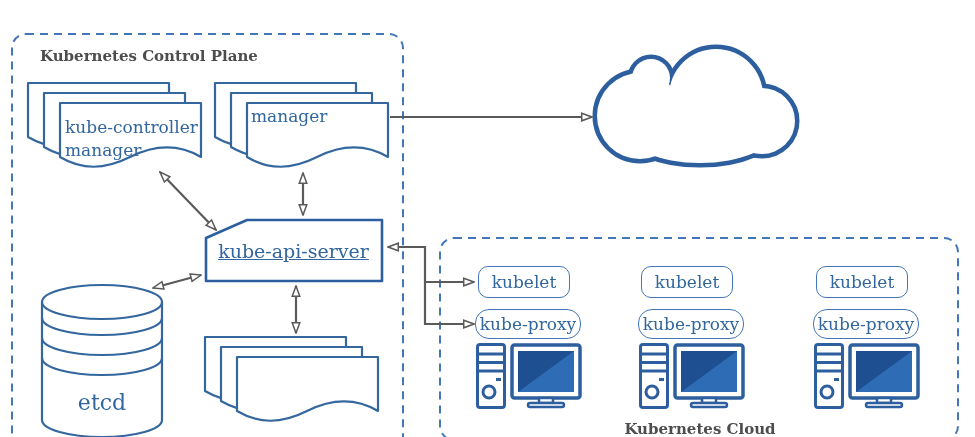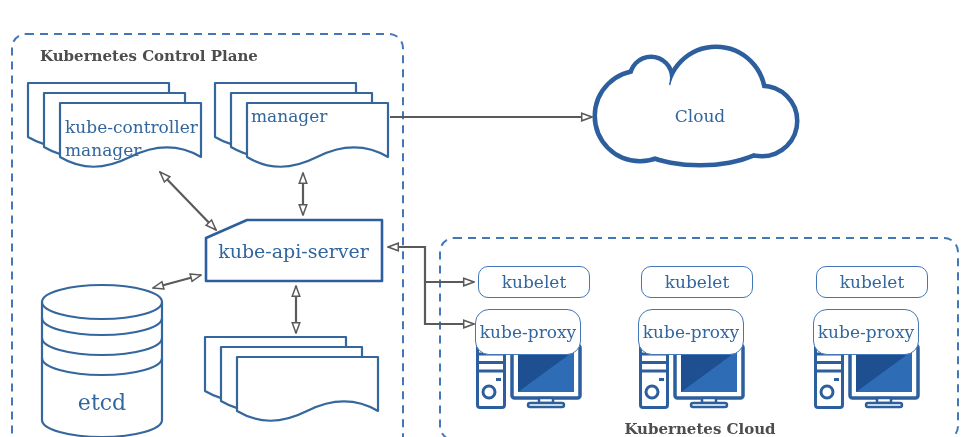--- a/index.html
+++ b/index.html
@@ -20,26 +20,26 @@
   .cloudstroke{fill:#fff;stroke:var(--bold-blue);stroke-width:9;}
   .cloudfill{fill:#fff;stroke:none;}
   .cshape{fill:#fff;stroke:var(--bold-blue);stroke-width:3;stroke-linejoin:round;}
   .cmon{fill:#fff;stroke:var(--bold-blue);stroke-width:3.5;stroke-linejoin:round;}
   .cstand{fill:#fff;stroke:var(--bold-blue);stroke-width:2.5;stroke-linejoin:round;}
   .cline{stroke:var(--bold-blue);stroke-width:3;fill:none;}
   .lbl{position:absolute;color:var(--text-blue);white-space:nowrap;}
   .grouptitle{position:absolute;color:var(--title-gray);font-weight:bold;font-size:15px;white-space:nowrap;}
   .doc-label{font-size:17px;line-height:23px;}
   .center{text-align:center;}
-  .api-label{left:207px;top:202px;width:173px;height:46px;display:flex;align-items:center;justify-content:center;font-size:19px;}
+  .api-label{left:207px;top:202px;width:173px;height:46px;display:flex;align-items:center;justify-content:center;font-size:19px;text-decoration:underline;}
   .pillbox{position:absolute;background:#fff;border:1.6px solid var(--dashed-blue);
     display:flex;align-items:center;justify-content:center;color:var(--text-blue);
     font-size:17px;white-space:nowrap;box-sizing:border-box;}
-  .kubelet{width:112px;height:32px;border-radius:10px;}
-  .kubeproxy{width:106px;height:46px;border-radius:14px;}
+  .kubelet{width:92px;height:32px;border-radius:10px;}
+  .kubeproxy{width:106px;height:30px;border-radius:14px;}
 </style>
 </head>
 <body>
 
 <div class="canvas" style="--shape-blue: #35679F; --bold-blue: #2D5F9E; --dashed-blue: #4377B8; --text-blue: #31669E; --arrow-gray: #5A5A5A; --title-gray: #4D4D4D; --screen-mid: #2E6CB5; --screen-dark: #1D4F91;">
 
   <svg class="layer" width="975" height="437" viewBox="0 0 975 437">
     <defs>
       <marker id="ah" viewBox="0 0 12 10" markerWidth="13" markerHeight="11" refX="11" refY="5" orient="auto-start-reverse" markerUnits="userSpaceOnUse">
         <path d="M1.5,1.5 L11,5 L1.5,8.5 Z" fill="#fff" stroke="#5A5A5A" stroke-width="1.4"></path>
@@ -123,21 +123,20 @@
 
   <div class="lbl doc-label" style="left:65px;top:90px;">
     <div>kube-controller</div>
     <div>manager</div>
   </div>
   <div class="lbl doc-label" style="left:251px;top:79px;">
     <div>manager</div>
   </div>
   <div class="lbl api-label">kube-api-server</div>
   <div class="lbl center" style="left:42px;top:364px;width:120px;font-size:22px;">etcd</div>
-  <div class="lbl center" style="left:640px;top:80px;width:120px;font-size:17px;">Cloud</div>
 
   <div class="pillbox kubelet" style="left:478px;top:240px;">
     <span>kubelet</span>
   </div>
   <div class="pillbox kubeproxy" style="left:475px;top:283px;">
     <span>kube-proxy</span>
   </div>
 
   <div class="pillbox kubelet" style="left:641px;top:240px;">
     <span>kubelet</span>

